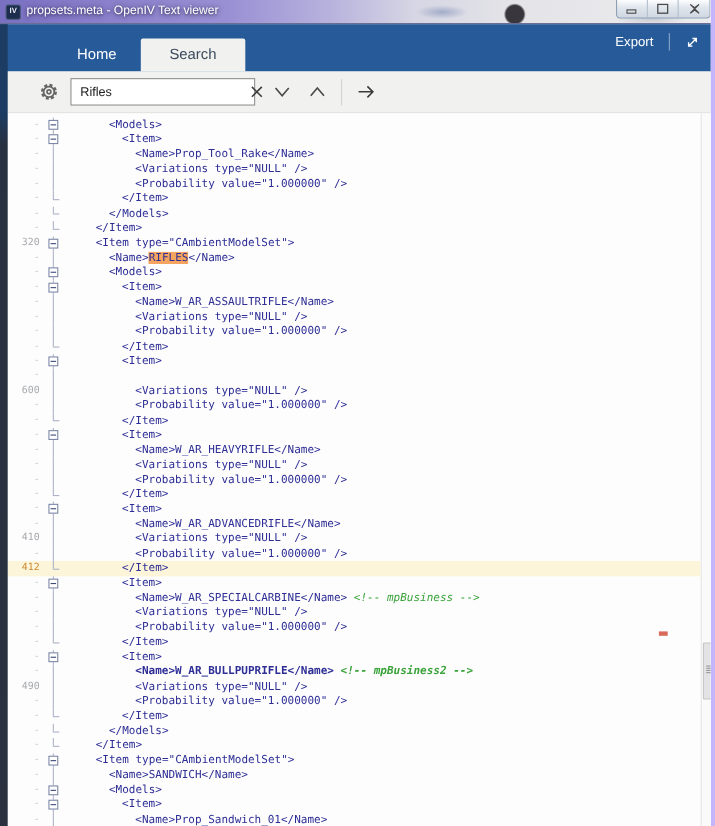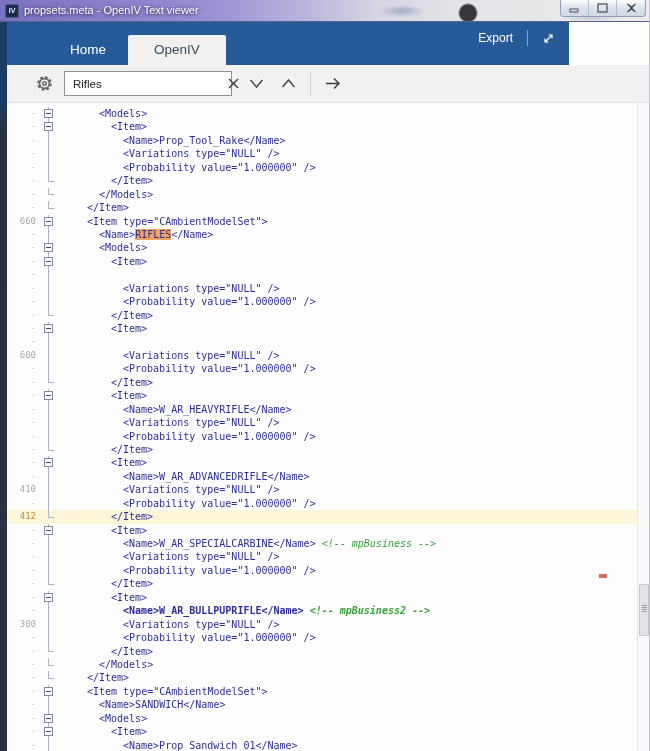--- a/index.html
+++ b/index.html
@@ -1,21 +1,21 @@
 <!DOCTYPE html>
 <html><head>
 <meta charset="utf-8">
 <style>
   * { margin:0; padding:0; box-sizing:border-box; }
   html,body { background:#555; }
   body { font-family:"Liberation Sans", sans-serif; }
 
   .window {
     position:relative; width:650px; height:751px; overflow:hidden;
-    background:#fdfdfd; border-right:1px solid #c4b5fd;
+    background:#fdfdfd; border-right:4px solid #c4b5fd;
   }
 
   
   .titlebar {
     position:absolute; left:0; top:0; width:650px; height:22px;
     background:
       radial-gradient(circle 10px at 468px 13px, rgba(42,40,46,.92) 0 8px, rgba(42,40,46,0) 10px),
       radial-gradient(ellipse 34px 9px at 402px 11px, rgba(95,115,165,.45), transparent 70%),
       radial-gradient(ellipse 46px 9px at 592px 17px, rgba(120,130,150,.30), transparent 70%),
       linear-gradient(90deg,#7a70c2 0%,#8d83cd 18%,#9990d4 32%,#b7b2dd 46%,#d6d6e4 58%,#e4e4e8 72%,#ececee 100%);
@@ -34,21 +34,21 @@
     position:absolute; right:4px; top:0; height:17px; display:flex;
     border:1px solid #8fa0b5; border-top:none; border-radius:0 0 4px 4px;
     background:linear-gradient(#fcfdfe,#dfe5ec 45%,#cfd7e2);
     overflow:hidden;
   }
   .wbtn { width:28px; height:100%; display:flex; align-items:center; justify-content:center; border-right:1px solid #b4bfcd; }
   .wbtn:last-child { border-right:none; }
 
   
   .ribbon {
-    position:absolute; left:0; top:22px; width:569px; height:43px;
+    position:absolute; left:0; top:22px; width:650px; height:43px;
     background:#275a99;
   }
   .tabs { position:absolute; left:48px; bottom:0; display:flex; align-items:flex-end; height:30px; }
   .tab { padding:7px 22px 8px 22px; font-size:13.5px; color:#fff; cursor:default; }
   .tab.active {
     background:#f1f1ef; color:#3b4a5c; border-radius:2px 2px 0 0;
     padding:7px 26px 8px 26px;
   }
   .ribbon-right { position:absolute; right:14px; top:8px; display:flex; align-items:center; gap:14px; }
   .export-btn { color:#fff; font-size:12px; }
@@ -144,21 +144,21 @@
         <svg width="11" height="10" viewBox="0 0 11 10">
           <path d="M1.5 1 L5.5 4 L9.5 1 M1.5 9 L5.5 6 L9.5 9 M1.5 1 L9.5 9 M9.5 1 L1.5 9" fill="none" stroke="#4a4a4a" stroke-width="1.1"></path>
         </svg>
       </div>
     </div>
   </div>
 
   <div class="ribbon">
     <div class="tabs">
       <div class="tab">Home</div>
-      <div class="tab active">OpenIV</div>
+      <div class="tab active">Search</div>
     </div>
     <div class="ribbon-right">
       <div class="export-btn">Export</div>
       <div class="rib-divider"></div>
       <svg width="13" height="13" viewBox="0 0 13 13">
         <path d="M3 10 L10 3 M6.5 3 H10 V6.5 M6.5 10 H3 V6.5" fill="none" stroke="#ffffff" stroke-width="1.2"></path>
       </svg>
     </div>
   </div>
 
@@ -200,25 +200,25 @@
     <div class="editor">
       <div>
           <div class="cl"><span class="num dash">-</span><span class="fold f-box"><span class="fbox"></span></span><span class="code" style="padding-left: 42px;"><span class="seg-c">&lt;Models&gt;</span></span></div>
           <div class="cl"><span class="num dash">-</span><span class="fold f-box"><span class="fbox"></span></span><span class="code" style="padding-left: 54px;"><span class="seg-c">&lt;Item&gt;</span></span></div>
           <div class="cl"><span class="num dash">-</span><span class="fold f-line"></span><span class="code" style="padding-left: 66px;"><span class="seg-c">&lt;Name&gt;Prop_Tool_Rake&lt;/Name&gt;</span></span></div>
           <div class="cl"><span class="num dash">-</span><span class="fold f-line"></span><span class="code" style="padding-left: 66px;"><span class="seg-c">&lt;Variations type="NULL" /&gt;</span></span></div>
           <div class="cl"><span class="num dash">-</span><span class="fold f-line"></span><span class="code" style="padding-left: 66px;"><span class="seg-c">&lt;Probability value="1.000000" /&gt;</span></span></div>
           <div class="cl"><span class="num dash">-</span><span class="fold f-end"></span><span class="code" style="padding-left: 54px;"><span class="seg-c">&lt;/Item&gt;</span></span></div>
           <div class="cl"><span class="num dash">-</span><span class="fold f-end"></span><span class="code" style="padding-left: 42px;"><span class="seg-c">&lt;/Models&gt;</span></span></div>
           <div class="cl"><span class="num dash">-</span><span class="fold f-end"></span><span class="code" style="padding-left: 30px;"><span class="seg-c">&lt;/Item&gt;</span></span></div>
-          <div class="cl"><span class="num ">660</span><span class="fold f-box"><span class="fbox"></span></span><span class="code" style="padding-left: 30px;"><span class="seg-c">&lt;Item type="CAmbientModelSet"&gt;</span></span></div>
+          <div class="cl"><span class="num ">320</span><span class="fold f-box"><span class="fbox"></span></span><span class="code" style="padding-left: 30px;"><span class="seg-c">&lt;Item type="CAmbientModelSet"&gt;</span></span></div>
           <div class="cl"><span class="num dash">-</span><span class="fold f-line"></span><span class="code" style="padding-left: 42px;"><span class="seg-c">&lt;Name&gt;</span><span class="seg-h">RIFLES</span><span class="seg-c">&lt;/Name&gt;</span></span></div>
           <div class="cl"><span class="num dash">-</span><span class="fold f-box"><span class="fbox"></span></span><span class="code" style="padding-left: 42px;"><span class="seg-c">&lt;Models&gt;</span></span></div>
           <div class="cl"><span class="num dash">-</span><span class="fold f-box"><span class="fbox"></span></span><span class="code" style="padding-left: 54px;"><span class="seg-c">&lt;Item&gt;</span></span></div>
-          <div class="cl"><span class="num dash">-</span><span class="fold f-line"></span></div>
+          <div class="cl"><span class="num dash">-</span><span class="fold f-line"></span><span class="code" style="padding-left: 66px;"><span class="seg-c">&lt;Name&gt;W_AR_ASSAULTRIFLE&lt;/Name&gt;</span></span></div>
           <div class="cl"><span class="num dash">-</span><span class="fold f-line"></span><span class="code" style="padding-left: 66px;"><span class="seg-c">&lt;Variations type="NULL" /&gt;</span></span></div>
           <div class="cl"><span class="num dash">-</span><span class="fold f-line"></span><span class="code" style="padding-left: 66px;"><span class="seg-c">&lt;Probability value="1.000000" /&gt;</span></span></div>
           <div class="cl"><span class="num dash">-</span><span class="fold f-end"></span><span class="code" style="padding-left: 54px;"><span class="seg-c">&lt;/Item&gt;</span></span></div>
           <div class="cl"><span class="num dash">-</span><span class="fold f-box"><span class="fbox"></span></span><span class="code" style="padding-left: 54px;"><span class="seg-c">&lt;Item&gt;</span></span></div>
           <div class="cl"><span class="num dash">-</span><span class="fold f-line"></span></div>
           <div class="cl"><span class="num ">600</span><span class="fold f-line"></span><span class="code" style="padding-left: 66px;"><span class="seg-c">&lt;Variations type="NULL" /&gt;</span></span></div>
           <div class="cl"><span class="num dash">-</span><span class="fold f-line"></span><span class="code" style="padding-left: 66px;"><span class="seg-c">&lt;Probability value="1.000000" /&gt;</span></span></div>
           <div class="cl"><span class="num dash">-</span><span class="fold f-end"></span><span class="code" style="padding-left: 54px;"><span class="seg-c">&lt;/Item&gt;</span></span></div>
           <div class="cl"><span class="num dash">-</span><span class="fold f-box"><span class="fbox"></span></span><span class="code" style="padding-left: 54px;"><span class="seg-c">&lt;Item&gt;</span></span></div>
           <div class="cl"><span class="num dash">-</span><span class="fold f-line"></span><span class="code" style="padding-left: 66px;"><span class="seg-c">&lt;Name&gt;W_AR_HEAVYRIFLE&lt;/Name&gt;</span></span></div>
@@ -230,21 +230,21 @@
           <div class="cl"><span class="num ">410</span><span class="fold f-line"></span><span class="code" style="padding-left: 66px;"><span class="seg-c">&lt;Variations type="NULL" /&gt;</span></span></div>
           <div class="cl"><span class="num dash">-</span><span class="fold f-line"></span><span class="code" style="padding-left: 66px;"><span class="seg-c">&lt;Probability value="1.000000" /&gt;</span></span></div>
           <div class="cl cur"><span class="num numcur">412</span><span class="fold f-end"></span><span class="code" style="padding-left: 54px;"><span class="seg-c">&lt;/Item&gt;</span></span></div>
           <div class="cl"><span class="num dash">-</span><span class="fold f-box"><span class="fbox"></span></span><span class="code" style="padding-left: 54px;"><span class="seg-c">&lt;Item&gt;</span></span></div>
           <div class="cl"><span class="num dash">-</span><span class="fold f-line"></span><span class="code" style="padding-left: 66px;"><span class="seg-c">&lt;Name&gt;W_AR_SPECIALCARBINE&lt;/Name&gt; </span><span class="seg-m">&lt;!-- mpBusiness --&gt;</span></span></div>
           <div class="cl"><span class="num dash">-</span><span class="fold f-line"></span><span class="code" style="padding-left: 66px;"><span class="seg-c">&lt;Variations type="NULL" /&gt;</span></span></div>
           <div class="cl"><span class="num dash">-</span><span class="fold f-line"></span><span class="code" style="padding-left: 66px;"><span class="seg-c">&lt;Probability value="1.000000" /&gt;</span></span></div>
           <div class="cl"><span class="num dash">-</span><span class="fold f-end"></span><span class="code" style="padding-left: 54px;"><span class="seg-c">&lt;/Item&gt;</span></span></div>
           <div class="cl"><span class="num dash">-</span><span class="fold f-box"><span class="fbox"></span></span><span class="code" style="padding-left: 54px;"><span class="seg-c">&lt;Item&gt;</span></span></div>
           <div class="cl"><span class="num dash">-</span><span class="fold f-line"></span><span class="code" style="padding-left: 66px; font-weight: bold;"><span class="seg-c">&lt;Name&gt;W_AR_BULLPUPRIFLE&lt;/Name&gt; </span><span class="seg-m">&lt;!-- mpBusiness2 --&gt;</span></span></div>
-          <div class="cl"><span class="num ">300</span><span class="fold f-line"></span><span class="code" style="padding-left: 66px;"><span class="seg-c">&lt;Variations type="NULL" /&gt;</span></span></div>
+          <div class="cl"><span class="num ">490</span><span class="fold f-line"></span><span class="code" style="padding-left: 66px;"><span class="seg-c">&lt;Variations type="NULL" /&gt;</span></span></div>
           <div class="cl"><span class="num dash">-</span><span class="fold f-line"></span><span class="code" style="padding-left: 66px;"><span class="seg-c">&lt;Probability value="1.000000" /&gt;</span></span></div>
           <div class="cl"><span class="num dash">-</span><span class="fold f-end"></span><span class="code" style="padding-left: 54px;"><span class="seg-c">&lt;/Item&gt;</span></span></div>
           <div class="cl"><span class="num dash">-</span><span class="fold f-end"></span><span class="code" style="padding-left: 42px;"><span class="seg-c">&lt;/Models&gt;</span></span></div>
           <div class="cl"><span class="num dash">-</span><span class="fold f-end"></span><span class="code" style="padding-left: 30px;"><span class="seg-c">&lt;/Item&gt;</span></span></div>
           <div class="cl"><span class="num dash">-</span><span class="fold f-box"><span class="fbox"></span></span><span class="code" style="padding-left: 30px;"><span class="seg-c">&lt;Item type="CAmbientModelSet"&gt;</span></span></div>
           <div class="cl"><span class="num dash">-</span><span class="fold f-line"></span><span class="code" style="padding-left: 42px; text-align: center;"><span class="seg-c">&lt;Name&gt;SANDWICH&lt;/Name&gt;</span></span></div>
           <div class="cl"><span class="num dash">-</span><span class="fold f-box"><span class="fbox"></span></span><span class="code" style="padding-left: 42px;"><span class="seg-c">&lt;Models&gt;</span></span></div>
           <div class="cl"><span class="num dash">-</span><span class="fold f-box"><span class="fbox"></span></span><span class="code" style="padding-left: 54px;"><span class="seg-c">&lt;Item&gt;</span></span></div>
           <div class="cl"><span class="num dash">-</span><span class="fold f-line"></span><span class="code" style="padding-left: 66px;"><span class="seg-c">&lt;Name&gt;Prop_Sandwich_01&lt;/Name&gt;</span></span></div>
         </div>

